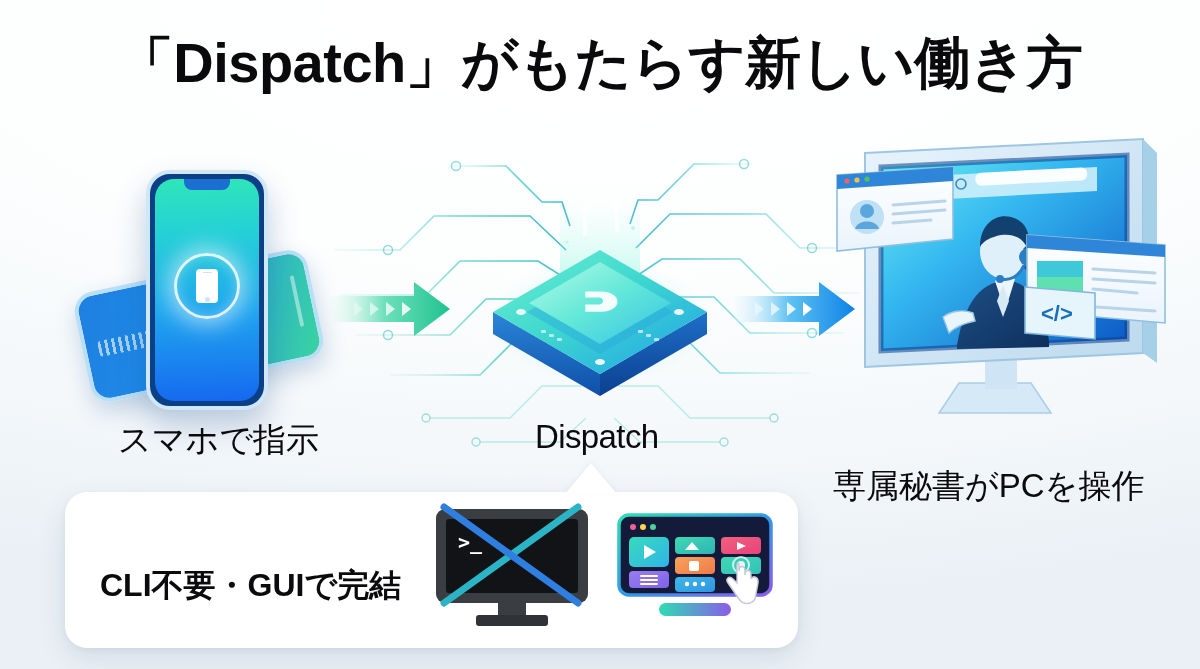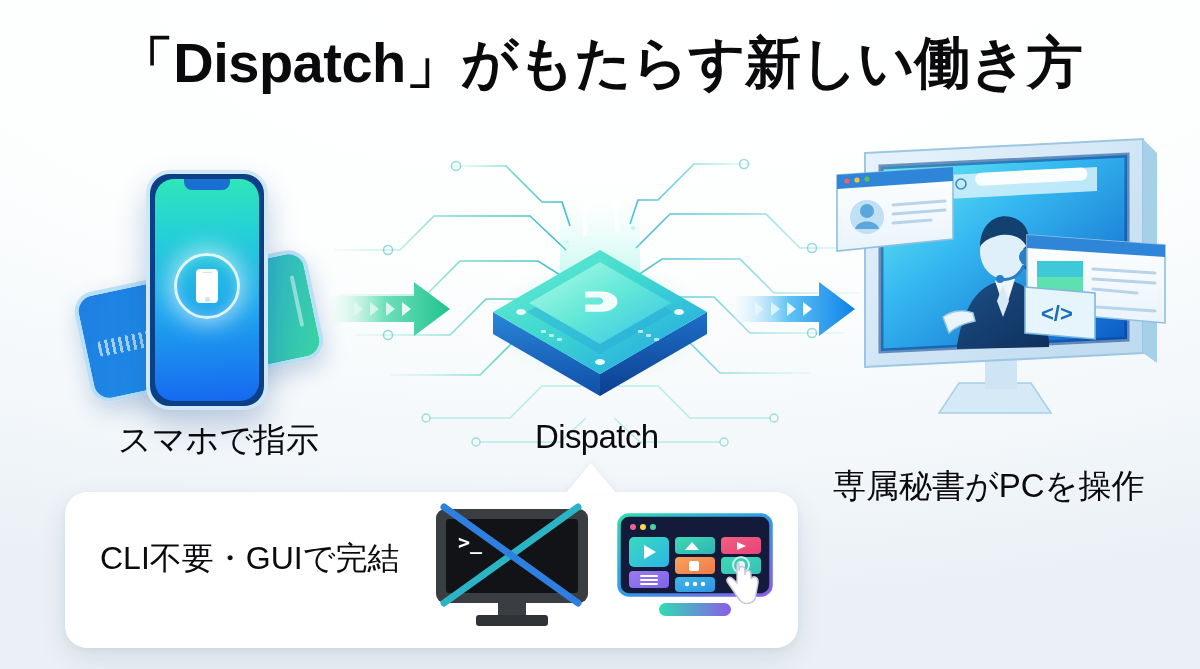--- a/index.html
+++ b/index.html
@@ -143,23 +143,23 @@
     position: absolute;
     left: 565px; top: 463px;
     width: 0; height: 0;
     border-left: 26px solid transparent;
     border-right: 26px solid transparent;
     border-bottom: 31px solid #ffffff;
     filter: drop-shadow(0 -2px 2px rgba(23,60,105,.05));
   }
   .callout-text {
     position: absolute;
-    left: 100px; top: 537px;
+    left: 100px; top: 564px;
     font-size: 32px;
-    font-weight: 400;
+    font-weight: 700;
     color: #0b0b0e;
     white-space: nowrap;
   }
 
   .terminal-wrap { position: absolute; left: 420px; top: 503px; width: 185px; height: 128px; }
   .gui-wrap      { position: absolute; left: 613px; top: 505px; width: 172px; height: 130px; }
 
   svg { display: block; overflow: visible; }
 </style>
 </head>

